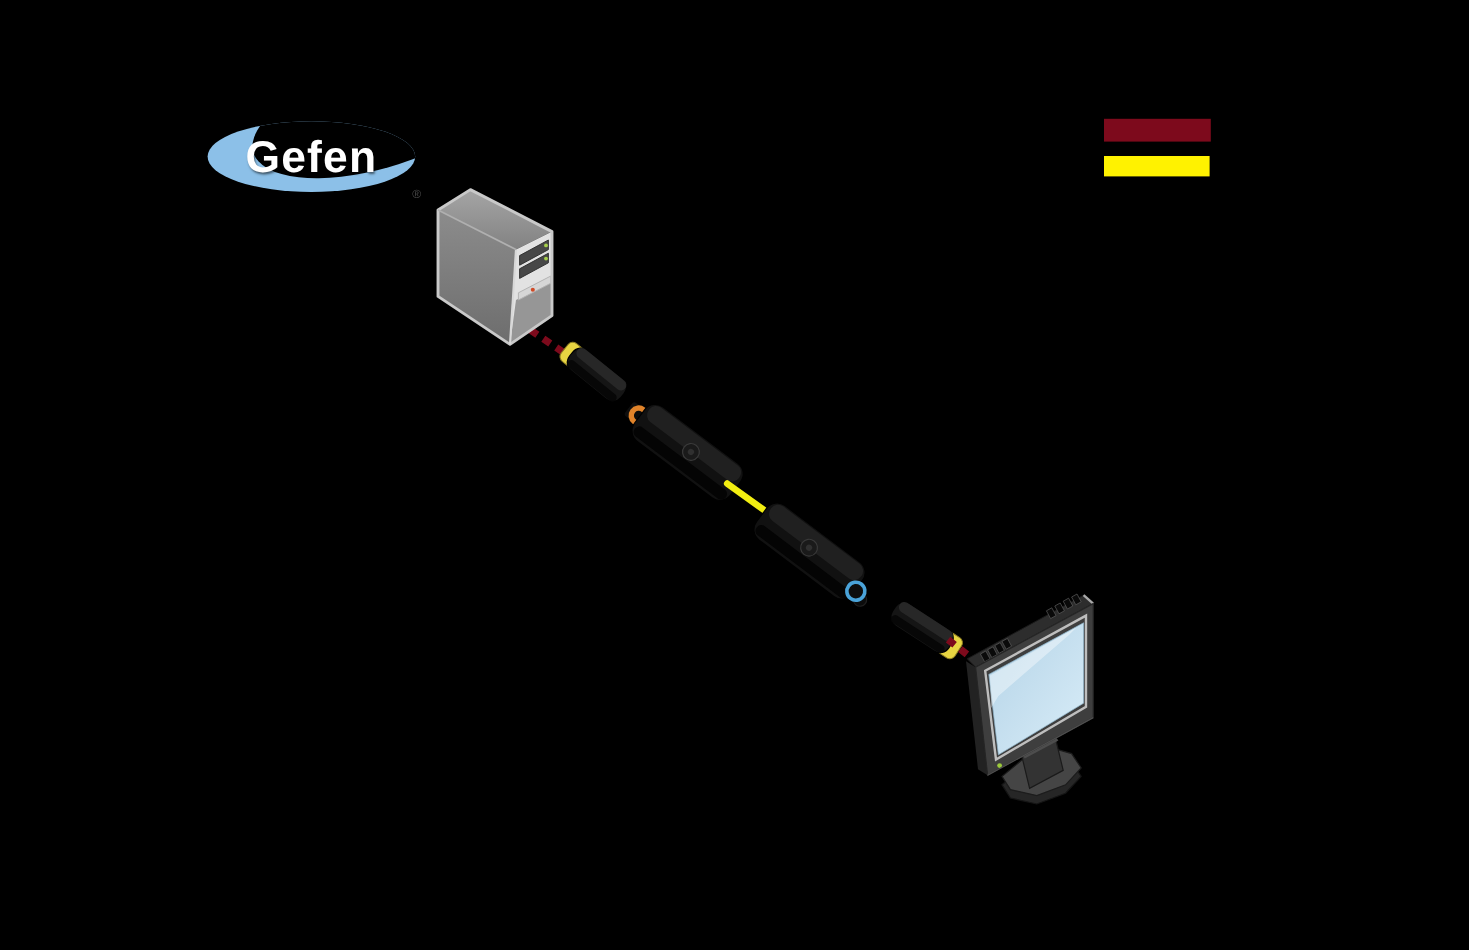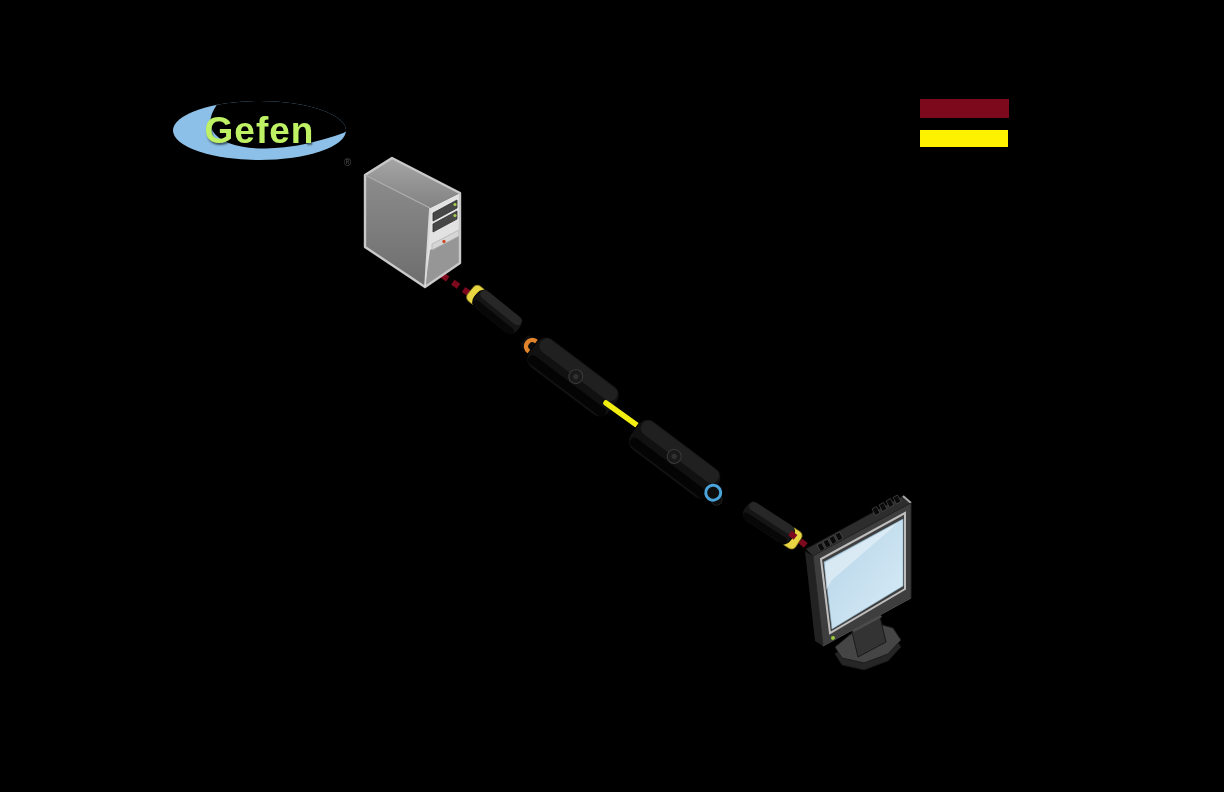--- a/index.html
+++ b/index.html
@@ -21,21 +21,21 @@
     background:linear-gradient(135deg,#a8cfee 0%,#8cc0e8 55%,#7fb2dd 100%);
     overflow:hidden;
   }
   .logo-swoosh{
     position:absolute;width:210px;height:86px;background:#000;
     border-radius:50%;top:-46px;left:34px;transform:rotate(-16deg);
   }
   .logo-text{
     position:absolute;left:0;top:0;width:100%;height:100%;
     display:flex;align-items:center;justify-content:center;
-    color:#bef264;font-size:37px;font-weight:bold;letter-spacing:1px;
+    color:#ffffff;font-size:37px;font-weight:bold;letter-spacing:1px;
     text-shadow:1px 2px 2px rgba(0,0,0,0.55);
     text-align:right;
   }
   .logo-reg{
     position:absolute;right:0px;bottom:-4px;
     color:#4a4a4a;font-size:10px;
   }
 
   
   .legend{position:absolute;left:920px;top:99px;width:300px;}

